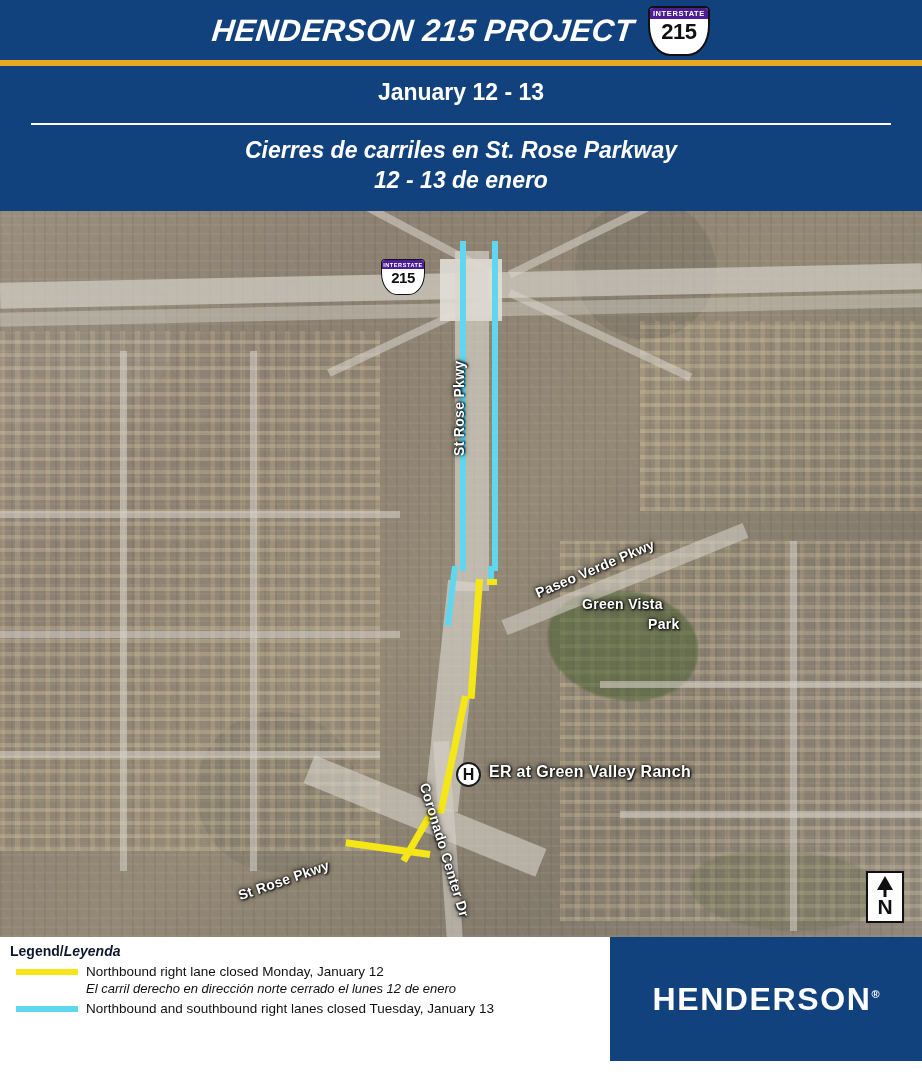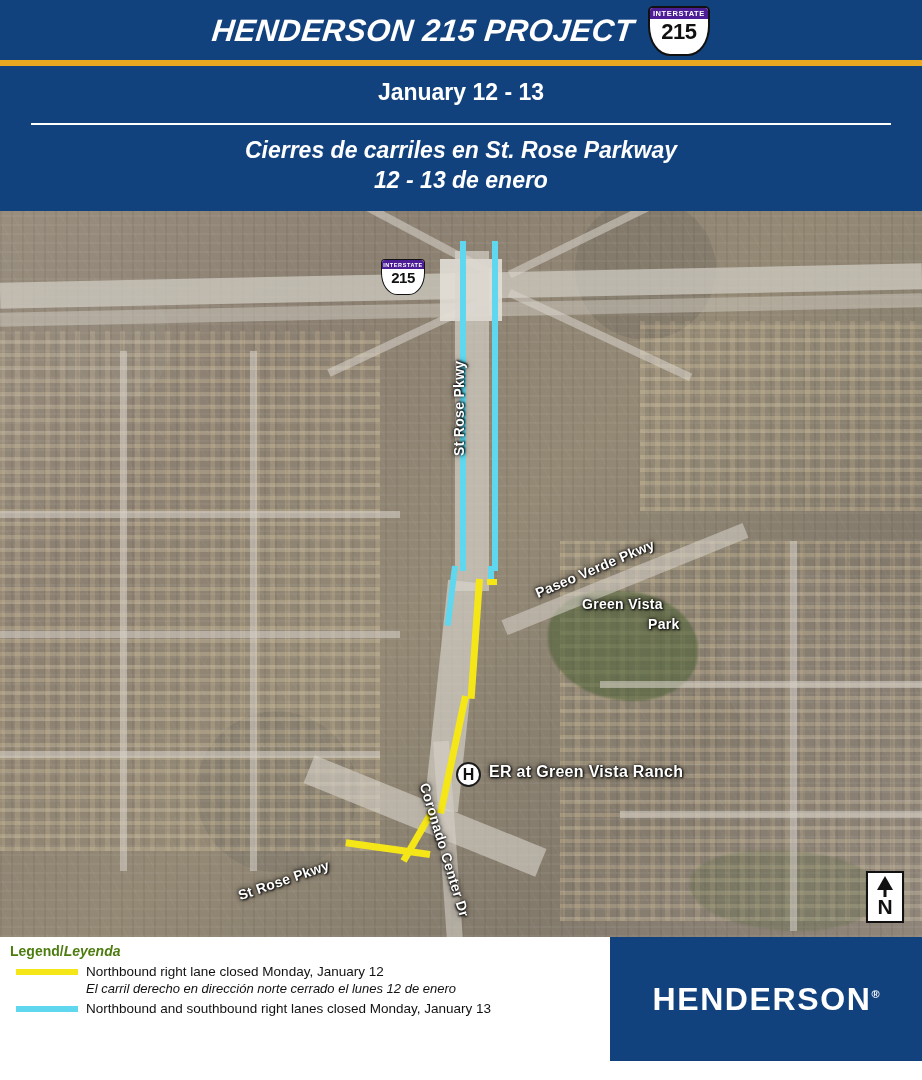--- a/index.html
+++ b/index.html
@@ -243,21 +243,21 @@
   }
   .legend {
     width: 610px;
     background: #ffffff;
     padding: 6px 0 0 10px;
     box-sizing: border-box;
   }
   .legend-title {
     font-size: 14px;
     font-weight: bold;
-    color: #4d7c0f;
+    color: #0f172a;
     margin-bottom: 4px;
   }
   .legend-title .it { font-style: italic; }
   .legend-row {
     display: flex;
     align-items: flex-start;
     margin-bottom: 3px;
   }
   .swatch {
     width: 62px;
@@ -373,21 +373,21 @@
       <div class="shield-top">INTERSTATE</div>
       <div class="shield-num">215</div>
     </div>
   </div>
 
   <div class="label" style="left:451px; top:245px; transform:rotate(-90deg); transform-origin:left top;">St Rose Pkwy</div>
   <div class="label" style="left:533px; top:375px; transform:rotate(-23deg); transform-origin:left top;">Paseo Verde Pkwy</div>
   <div class="label" style="left:582px; top:385px;">Green Vista</div>
   <div class="label" style="left:612px; top:405px;margin-left:36px;">Park</div>
   <div class="hospital-icon" style="left:456px; top:551px;">H</div>
-  <div class="label" style="left:489px; top:552px; font-size:16px;">ER at Green Vista Ranch</div>
+  <div class="label" style="left:489px; top:552px; font-size:16px;">ER at Green Valley Ranch</div>
   <div class="label" style="left:432px; top:570px; transform:rotate(73deg); transform-origin:left top;">Coronado Center Dr</div>
   <div class="label" style="left:236px; top:677px; transform:rotate(-19deg); transform-origin:left top;">St Rose Pkwy</div>
 
   <div class="north">
     <div class="arrowhead"></div>
     <div class="stem"></div>
     <div class="n">N</div>
   </div>
 </div>
 
@@ -401,21 +401,21 @@
       <div class="swatch" style="background:#f5e618;"></div>
       <div class="legend-texts">
         <div class="en">Northbound right lane closed Monday, January 12</div>
         <div class="es">El carril derecho en dirección norte cerrado el lunes 12 de enero</div>
       </div>
     </div>
 
     <div class="legend-row">
       <div class="swatch" style="background:#5fd8ef;"></div>
       <div class="legend-texts">
-        <div class="en">Northbound and southbound right lanes closed Monday, January 13</div>
+        <div class="en">Northbound and southbound right lanes closed Tuesday, January 13</div>
       </div>
     </div>
   </div>
 
   <div class="brandbox">
     <div class="brand"><span>HENDERSON</span><sup>®</sup></div>
   </div>
 </div>
 
 </body></html>

